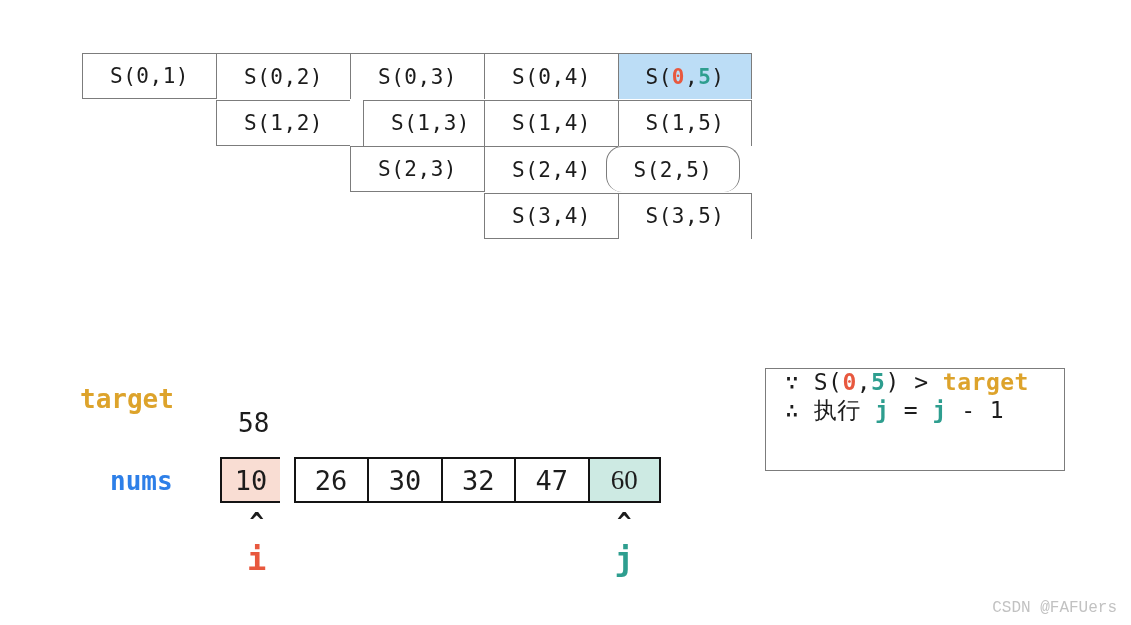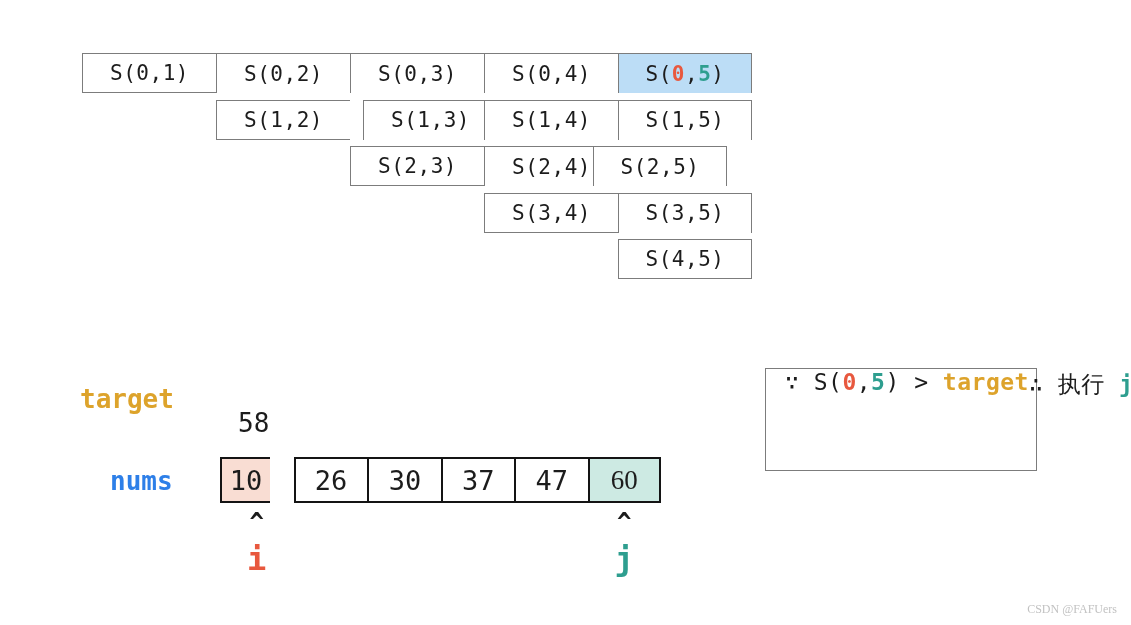--- a/index.html
+++ b/index.html
@@ -15,21 +15,21 @@
     position:relative;
     overflow:hidden;
     font-family:"DejaVu Sans Mono","DejaVu Sans",monospace;
     color:var(--text);
   }
   #canvas{position:absolute;inset:0;}
 
   
   #s-table{position:absolute;left:82px;top:53px;width:672px;height:234px;}
   .s-cell{
-    position:absolute;width:134px;height:40px;
+    position:absolute;width:134px;height:46px;
     border-top:1.5px solid var(--table_border);
     border-left:1.5px solid var(--table_border);
     display:flex;align-items:center;justify-content:center;
     font-size:21px;letter-spacing:0.5px;
   }
   .s-cell.last-col{border-right:1.5px solid var(--table_border);}
   .s-cell.col-bottom{border-bottom:1.5px solid var(--table_border);}
   .s-cell.hl{background:var(--highlight_blue);}
 
   
@@ -49,32 +49,32 @@
   .n-cell.last{border-right:2px solid var(--array_border);font-family:Liberation Serif, serif;}
 
   
   .caret{position:absolute;top:508px;transform:translateX(-50%);
     font-size:24px;font-weight:700;color:var(--text);}
   .ptr-label{position:absolute;top:540px;transform:translateX(-50%);
     font-size:32px;font-weight:700;}
 
   
   #inference-box{
-    position:absolute;left:765px;top:368px;width:272px;height:103px;
+    position:absolute;left:765px;top:368px;width:300px;height:103px;
     border:1.5px solid var(--table_border);
-    display:flex;flex-direction:row;justify-content:flex-start;
+    display:flex;flex-direction:column;justify-content:flex-start;
     padding:0 19px;
   }
   .box-line{font-size:23px;white-space:pre;letter-spacing:0.5px;}
 
   
   #watermark{
     position:absolute;right:14px;bottom:8px;
-    font-family:Liberation Serif, serif;
-    font-size:12px;color:var(--watermark);margin-top:8px;
+    font-family:Liberation Mono, monospace;
+    font-size:16px;color:var(--watermark);margin-top:8px;
   }
 </style>
 </head>
 <body>
 
 <div id="canvas">
   <div id="s-table">
       <div class="s-cell col-bottom" style="left: 0px; top: 0px;">S(0,1)</div>
       <div class="s-cell" style="left: 134px; top: 0px;">S(0,2)</div>
       <div class="s-cell" style="left: 268px; top: 0px;">S(0,3)</div>
@@ -85,40 +85,39 @@
         <span>,</span>
         <span style="color: rgb(46, 158, 143); font-weight: 700;">5</span>
         <span>)</span>
       </div>
       <div class="s-cell col-bottom" style="left: 134px; top: 46.5px;">S(1,2)</div>
       <div class="s-cell" style="left: 268px; top: 46.5px; margin-left: 13px;">S(1,3)</div>
       <div class="s-cell" style="left: 402px; top: 46.5px;">S(1,4)</div>
       <div class="s-cell last-col" style="left: 536px; top: 46.5px;">S(1,5)</div>
       <div class="s-cell col-bottom" style="left: 268px; top: 93px;">S(2,3)</div>
       <div class="s-cell" style="left: 402px; top: 93px;">S(2,4)</div>
-      <div class="s-cell last-col" style="left: 511px; top: 93px;">S(2,5)</div>
+      <div class="s-cell last-col" style="left: 524px; top: 93px; border-radius: 16px;">S(2,5)</div>
       <div class="s-cell col-bottom" style="left: 402px; top: 139.5px;">S(3,4)</div>
       <div class="s-cell last-col" style="left: 536px; top: 139.5px;">S(3,5)</div>
-      <div class="s-cell last-col col-bottom" style="left: 536px; top: 186px;">S(4,5)</div>
     </div>
 
   <span id="target-label" class="abs-label">target</span>
   <span id="target-value">58</span>
 
   <div id="inference-box">
       <div class="box-line"><span>∵ S(</span><span style="color: rgb(232, 88, 62); font-weight: 700;">0</span><span>,</span><span style="color: rgb(46, 158, 143); font-weight: 700;">5</span><span>) &gt; </span><span style="color: rgb(221, 163, 43); font-weight: 700;">target</span></div>
       <div class="box-line"><span>∴ 执行 </span><span style="color: rgb(46, 158, 143); font-weight: 700;">j</span><span> = </span><span style="color: rgb(46, 158, 143); font-weight: 700;">j</span><span> - 1</span></div>
     </div>
 
   <span id="nums-label" class="abs-label">nums</span>
   <div id="nums-array">
-      <div class="n-cell" style="left: 0px; width: 50px; background: rgb(249, 221, 211);">10</div>
+      <div class="n-cell" style="left: 0px; width: 60px; background: rgb(249, 221, 211);">10</div>
       <div class="n-cell" style="left: 73.5px; width: 73px;">26</div>
       <div class="n-cell" style="left: 147px; width: 74px;">30</div>
-      <div class="n-cell" style="left: 220.5px; width: 73.5px;">37</div>
+      <div class="n-cell" style="left: 220.5px; width: 73.5px;">32</div>
       <div class="n-cell" style="left: 294px; width: 73.5px;">47</div>
       <div class="n-cell last" style="left: 367.5px; width: 73.5px; background: rgb(205, 234, 227);">60</div>
     </div>
 
   <div id="pointers">
       <div class="caret" style="left: 256.75px;">^</div>
       <div class="ptr-label" style="left: 256.75px; color: rgb(232, 88, 62);">i</div>
       <div class="caret" style="left: 624.25px;">^</div>
       <div class="ptr-label" style="left: 624.25px; color: rgb(46, 158, 143);">j</div>
     </div>

